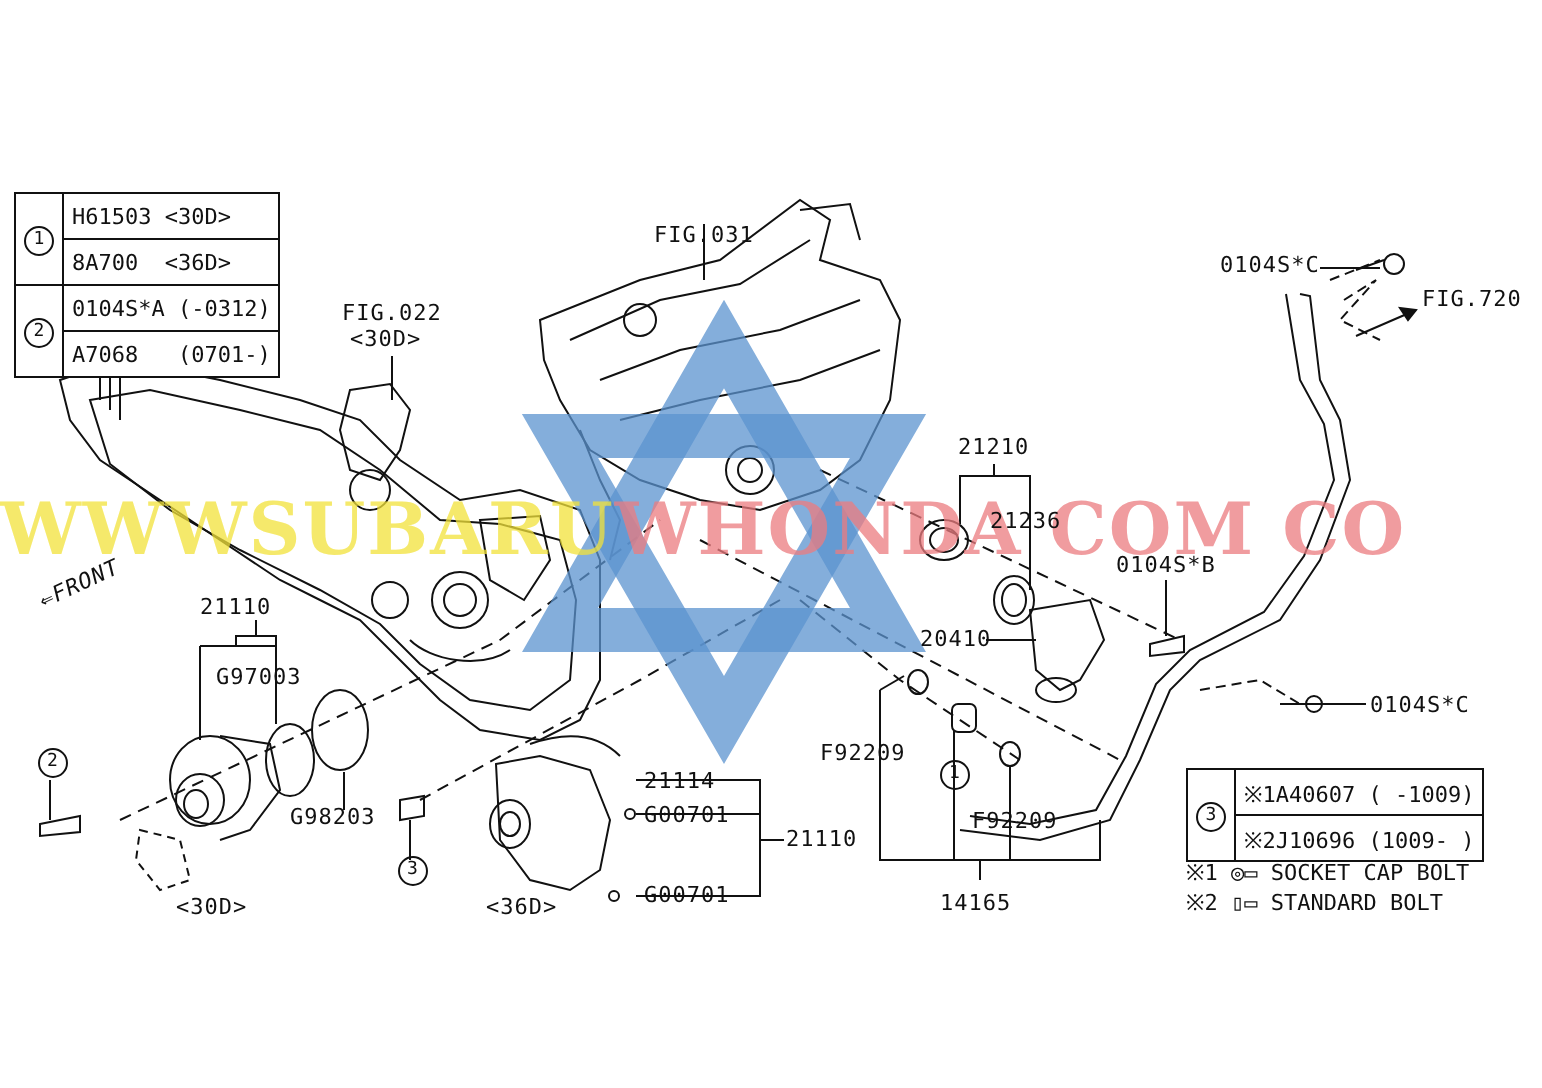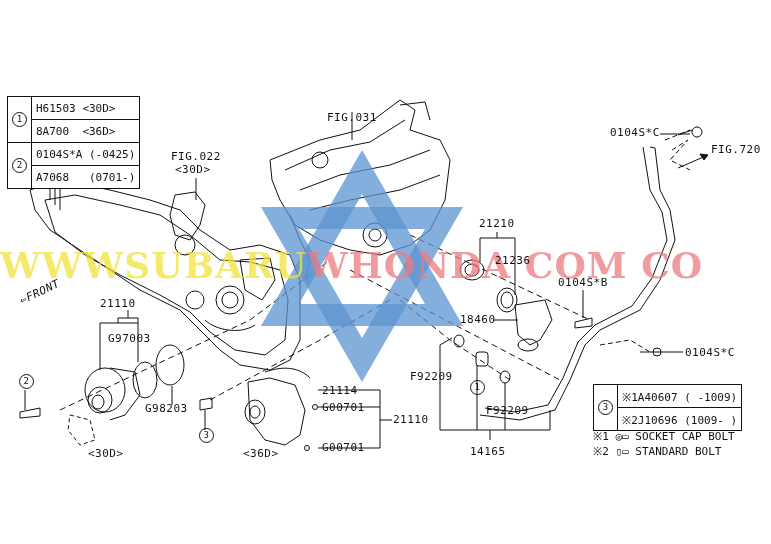--- a/index.html
+++ b/index.html
@@ -147,21 +147,21 @@
   <tbody>
       <tr>
     <td rowspan="2" style="text-align:center;width:14px;"><span class="circ">1</span></td>
     <td><span>H61503</span> <span>&lt;30D&gt;</span></td>
   </tr>
   <tr>
     <td><span>8A700</span>&nbsp;&nbsp;<span>&lt;36D&gt;</span></td>
   </tr>
   <tr>
     <td rowspan="2" style="text-align:center;"><span class="circ">2</span></td>
-    <td><span>0104S*A</span> <span>(-0425)</span></td>
+    <td><span>0104S*A</span> <span>(-0312)</span></td>
   </tr>
   <tr>
     <td><span>A7068</span>&nbsp;&nbsp;&nbsp;<span>(0701-)</span></td>
   </tr>
 </tbody>
   </table>
 
 <table class="ltable" style="left:593px;top:384px;">
   <tbody>
       <tr>
@@ -196,21 +196,21 @@
 
 <div class="lbl" style="left:100px;top:298px;">21110</div>
 <div class="lbl" style="left:108px;top:333px;">G97003</div>
 <div class="lbl" style="left:145px;top:403px;text-align:right;">G98203</div>
 <div class="lbl" style="left:322px;top:385px;">21114</div>
 <div class="lbl" style="left:322px;top:402px;">G00701</div>
 <div class="lbl" style="left:322px;top:442px;">G00701</div>
 <div class="lbl" style="left:393px;top:414px;">21110</div>
 <div class="lbl" style="left:479px;top:218px;">21210</div>
 <div class="lbl" style="left:495px;top:255px;">21236</div>
-<div class="lbl" style="left:460px;top:314px;">18460</div>
+<div class="lbl" style="left:460px;top:314px;">20410</div>
 <div class="lbl" style="left:558px;top:277px;text-align:center;">0104S*B</div>
 <div class="lbl" style="left:610px;top:127px;">0104S*C</div>
 <div class="lbl" style="left:685px;top:347px;">0104S*C</div>
 <div class="lbl" style="left:410px;top:371px;">F92209</div>
 <div class="lbl" style="left:486px;top:405px;">F92209</div>
 <div class="lbl" style="left:470px;top:446px;">14165</div>
 
 <div class="lbl" style="left:88px;top:448px;">&lt;30D&gt;</div>
 <div class="lbl" style="left:243px;top:448px;">&lt;36D&gt;</div>
 

